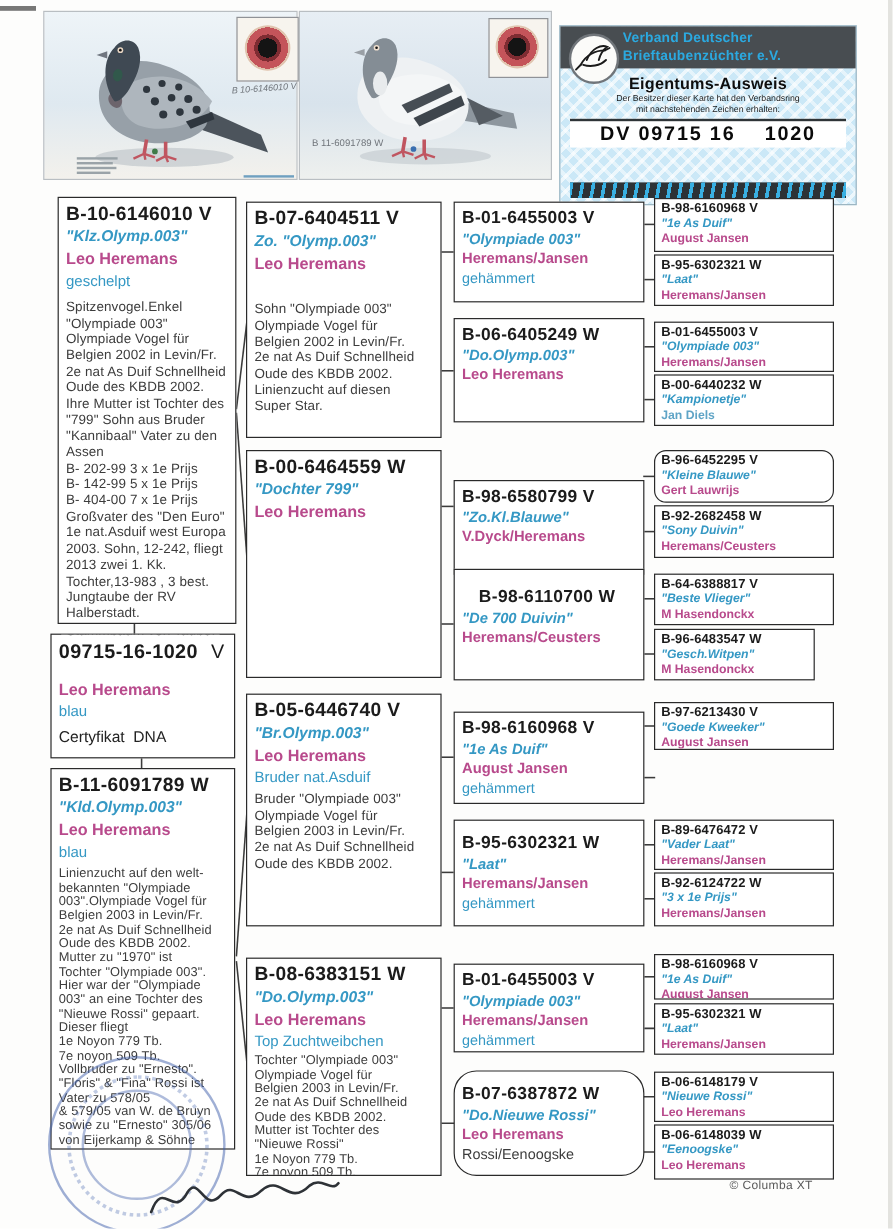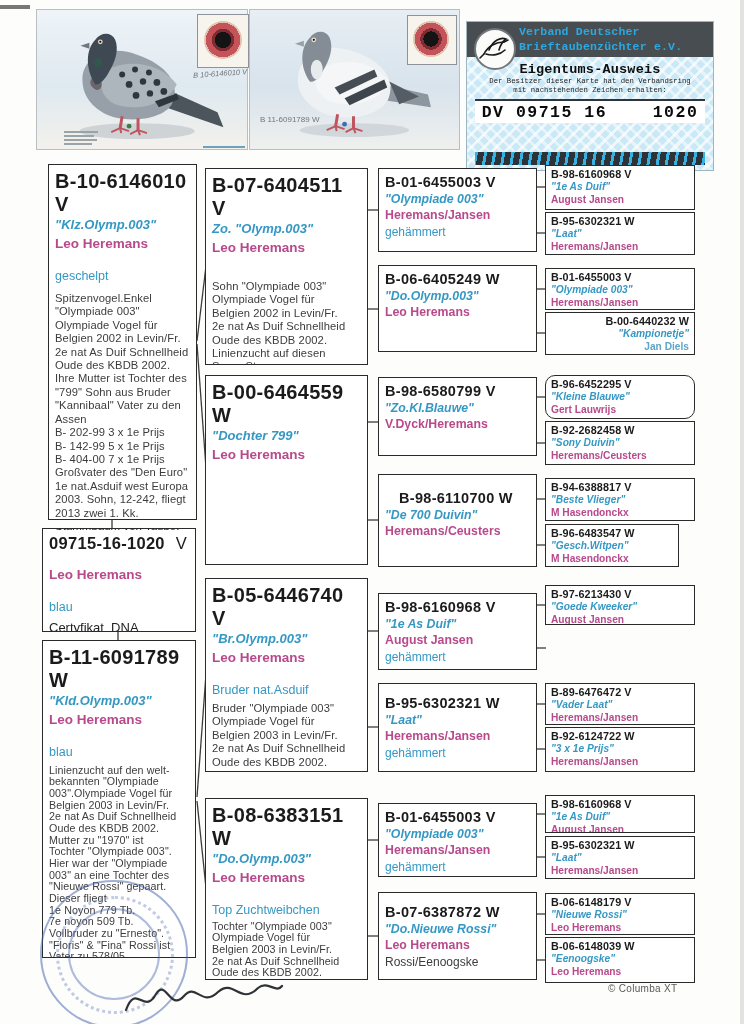--- a/index.html
+++ b/index.html
@@ -17,41 +17,41 @@
   .eye-caption{position:absolute;font-size:7.5px;color:#6f747a;font-style:italic;transform:rotate(-4deg);white-space:nowrap;}
   .photo-caption{position:absolute;font-size:8px;color:#70757b;white-space:nowrap;}
   .fineprint{position:absolute;background:#9aa3a8;height:2px;}
   .fineprint.blue{background:#6fa0c0;}
 
   
   .card{position:absolute;left:466px;top:21px;width:248px;height:150px;box-sizing:border-box;z-index:2;
         border:1px solid #9db6c2;
         background-color:#cbe8f7;
         background-image:repeating-linear-gradient(135deg, rgba(255,255,255,.65) 0 3px, rgba(255,255,255,0) 3px 9px),
-                         repeating-linear-gradient(45deg, rgba(255,255,255,.5) 0 3px, rgba(255,255,255,0) 3px 9px);font-family:Liberation Mono, monospace;}
+                         repeating-linear-gradient(45deg, rgba(255,255,255,.5) 0 3px, rgba(255,255,255,0) 3px 9px);}
   .card-header{height:35px;background:#484d51;display:flex;flex-direction:column;justify-content:center;
                padding-left:52px;box-sizing:border-box;}
   .card-org{color:#2ba9e0;font-weight:bold;font-size:11.5px;line-height:1.25;letter-spacing:.2px;}
   .dove-circle{position:absolute;left:7px;top:6px;width:42px;height:42px;border-radius:50%;
                background:#fbfbf9;border:2px solid #70757a;box-sizing:border-box;z-index:3;}
   .card-title{text-align:center;font-weight:bold;font-size:13.5px;margin-top:5px;color:#0e0e0e;letter-spacing:.2px;}
   .card-sub{text-align:center;font-size:7.3px;color:#1c1c1c;line-height:1.3;}
   .card-ringrow{background:#ffffff;margin:3px 8px 0 8px;padding:2px 0 1px 0;text-align:center;
                 font-size:16.5px;font-weight:bold;letter-spacing:1.5px;white-space:pre;color:#0a0a0a;
                 border-top:2px solid #2e3437;}
   .card-band{position:absolute;left:8px;right:8px;bottom:5px;height:13px;background:#2c3236;
              background-image:repeating-linear-gradient(100deg,#39b0e2 0 3px, rgba(0,0,0,0) 3px 9px);}
 
   
   .pbox{position:absolute;background:#ffffff;border:1.8px solid #2a2a2a;padding:5px 6px;
         box-sizing:border-box;overflow:hidden;z-index:2;}
-  .ring{font-weight:bold;font-size:20px;letter-spacing:.3px;color:#1b1b1b;line-height:1.15;}
+  .ring{font-weight:bold;font-size:16px;letter-spacing:.3px;color:#1b1b1b;line-height:1.15;}
   .pname{color:#3598c4;font-weight:bold;font-style:italic;font-size:13px;line-height:1.2;margin-top:1px;}
   .pbreeder{color:#b84a8c;font-weight:bold;font-size:13.5px;line-height:1.2;margin-top:3px;}
-  .pnote{color:#3598c4;font-size:12.5px;line-height:1.2;margin-top:17px;}
+  .pnote{color:#3598c4;font-size:12.5px;line-height:1.2;margin-top:3px;}
   .pnote.dark{color:#3c3c3c;}
   .pbody{font-size:11.2px;color:#3c3c3c;line-height:1.2;margin-top:8px;white-space:pre-line;letter-spacing:.1px;}
   .pbody.tight{font-size:10.7px;line-height:1.09;margin-top:5px;}
   .pbody.gap{margin-top:24px;}
 
   .sbx .ring{font-size:16.5px;}
   .sbx-label{position:absolute;top:-9px;left:8px;background:#ffffff;padding:0 4px;font-size:11.5px;color:#1d1d1d;}
   .sbx .pbreeder{margin-top:14px;}
   .cert{font-size:13px;color:#222;margin-top:5px;white-space:pre;}
 
@@ -335,21 +335,21 @@
     <div class="ring">B-01-6455003 V</div>
     <div class="pname">"Olympiade 003"</div>
     <div class="pbreeder">Heremans/Jansen</div>
     <div class="pnote">gehämmert</div>
   </div>
   <div class="pbox g3" style="left:378px;top:265px;width:159px;height:87px;">
     <div class="ring">B-06-6405249 W</div>
     <div class="pname">"Do.Olymp.003"</div>
     <div class="pbreeder">Leo Heremans</div>
   </div>
-  <div class="pbox g3" style="left:378px;top:377px;width:159px;height:79px;">
+  <div class="pbox g3" style="left:378px;top:400px;width:159px;height:79px;">
     <div class="ring">B-98-6580799 V</div>
     <div class="pname">"Zo.Kl.Blauwe"</div>
     <div class="pbreeder">V.Dyck/Heremans</div>
   </div>
   <div class="pbox g3" style="left:378px;top:474px;width:159px;height:93px;">
     <div class="ring" style="margin-top:10px;margin-left:14px;">B-98-6110700 W</div>
     <div class="pname">"De 700 Duivin"</div>
     <div class="pbreeder">Heremans/Ceusters</div>
   </div>
   <div class="pbox g3" style="left:378px;top:593px;width:159px;height:77px;">
@@ -363,21 +363,21 @@
     <div class="pname">"Laat"</div>
     <div class="pbreeder">Heremans/Jansen</div>
     <div class="pnote">gehämmert</div>
   </div>
   <div class="pbox g3" style="left:378px;top:803px;width:159px;height:74px;">
     <div class="ring">B-01-6455003 V</div>
     <div class="pname">"Olympiade 003"</div>
     <div class="pbreeder">Heremans/Jansen</div>
     <div class="pnote">gehämmert</div>
   </div>
-  <div class="pbox g3" style="left:378px;top:892px;width:159px;height:88px;">
+  <div class="pbox g3" style="left:378px;top:892px;width:159px;height:88px;border-radius:19px;">
     <div class="ring" style="margin-top:6px;">B-07-6387872 W</div>
     <div class="pname">"Do.Nieuwe Rossi"</div>
     <div class="pbreeder">Leo Heremans</div>
     <div class="pnote dark">Rossi/Eenoogske</div>
   </div>
 
   <div class="pbox g4" style="left:545px;top:165px;width:150px;height:45px;">
     <div class="ring">B-98-6160968 V</div>
     <div class="pname">"1e As Duif"</div>
     <div class="pbreeder">August Jansen</div>
@@ -385,37 +385,37 @@
   <div class="pbox g4" style="left:545px;top:212px;width:150px;height:43px;">
     <div class="ring">B-95-6302321 W</div>
     <div class="pname">"Laat"</div>
     <div class="pbreeder">Heremans/Jansen</div>
   </div>
   <div class="pbox g4" style="left:545px;top:268px;width:150px;height:42px;">
     <div class="ring">B-01-6455003 V</div>
     <div class="pname">"Olympiade 003"</div>
     <div class="pbreeder">Heremans/Jansen</div>
   </div>
-  <div class="pbox g4" style="left:545px;top:312px;width:150px;height:43px;text-align:right;">
+  <div class="pbox g4" style="left:545px;top:312px;width:150px;height:43px;">
     <div class="ring">B-00-6440232 W</div>
     <div class="pname">"Kampionetje"</div>
     <div class="pbreeder alt">Jan Diels</div>
   </div>
   <div class="pbox g4" style="left:545px;top:375px;width:150px;height:44px;border-radius:10px;">
     <div class="ring">B-96-6452295 V</div>
     <div class="pname">"Kleine Blauwe"</div>
     <div class="pbreeder">Gert Lauwrijs</div>
   </div>
   <div class="pbox g4" style="left:545px;top:421px;width:150px;height:44px;">
     <div class="ring">B-92-2682458 W</div>
     <div class="pname">"Sony Duivin"</div>
     <div class="pbreeder">Heremans/Ceusters</div>
   </div>
   <div class="pbox g4" style="left:545px;top:478px;width:150px;height:43px;">
-    <div class="ring">B-94-6388817 V</div>
+    <div class="ring">B-64-6388817 V</div>
     <div class="pname">"Beste Vlieger"</div>
     <div class="pbreeder">M Hasendonckx</div>
   </div>
   <div class="pbox g4" style="left:545px;top:524px;width:134px;height:43px;">
     <div class="ring">B-96-6483547 W</div>
     <div class="pname">"Gesch.Witpen"</div>
     <div class="pbreeder">M Hasendonckx</div>
   </div>
   <div class="pbox g4" style="left:545px;top:585px;width:150px;height:40px;">
     <div class="ring">B-97-6213430 V</div>

